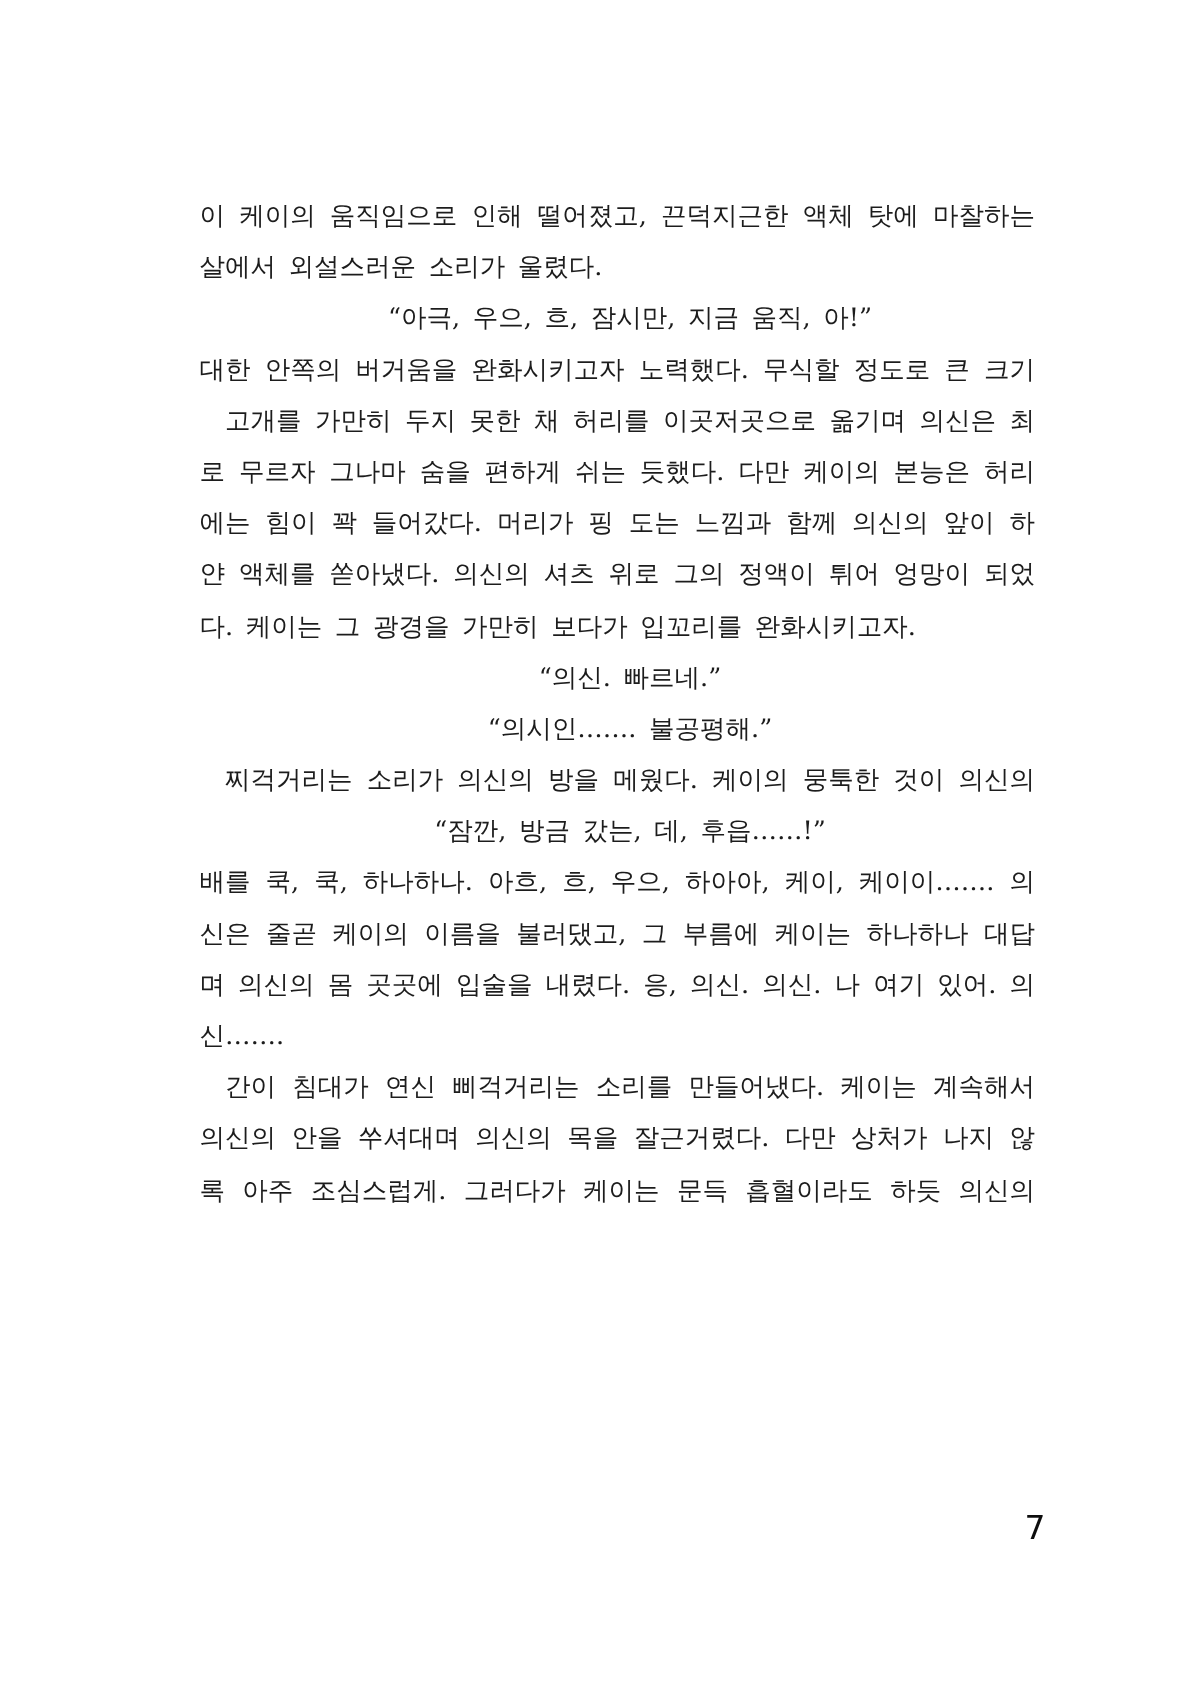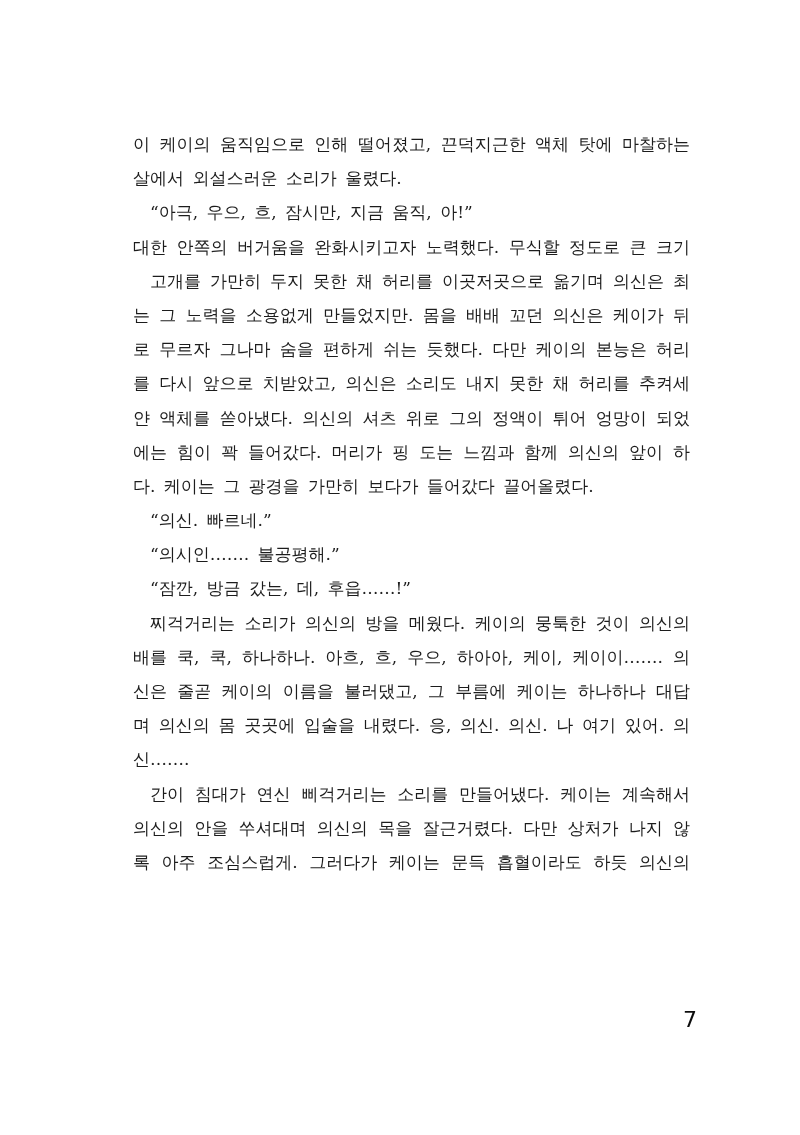--- a/index.html
+++ b/index.html
@@ -31,20 +31,21 @@
     text-align: left;
     white-space: normal;
     overflow: hidden;
   }
   .line.justify {
     text-align: justify;
     text-align-last: justify;
   }
   .line.indent {
     text-indent: 17px;
+    text-align: center;
   }
   .page-number {
     position: absolute;
     left: 668px;
     top: 1007px;
     width: 44px;
     text-align: center;
     font-family: "DejaVu Sans", "Liberation Sans", sans-serif;
     font-size: 22px;
     color: #0d0d0d;
@@ -53,30 +54,28 @@
 </head>
 <body>
 
 <div class="page">
   <div class="text-block" id="text-block">
       <div class="line justify">이 케이의 움직임으로 인해 떨어졌고, 끈덕지근한 액체 탓에 마찰하는</div>
       <div class="line">살에서 외설스러운 소리가 울렸다.</div>
       <div class="line indent">“아극, 우으, 흐, 잠시만, 지금 움직, 아!”</div>
       <div class="line justify">대한 안쪽의 버거움을 완화시키고자 노력했다. 무식할 정도로 큰 크기</div>
       <div class="line justify indent">고개를 가만히 두지 못한 채 허리를 이곳저곳으로 옮기며 의신은 최</div>
-      <div class="line justify">는 그 노력을 소용없게 만들었지만. 몸을 배배 꼬던 의신은 케이가 뒤</div>
       <div class="line justify">로 무르자 그나마 숨을 편하게 쉬는 듯했다. 다만 케이의 본능은 허리</div>
-      <div class="line justify">를 다시 앞으로 치받았고, 의신은 소리도 내지 못한 채 허리를 추켜세</div>
+      <div class="line justify">에는 힘이 꽉 들어갔다. 머리가 핑 도는 느낌과 함께 의신의 앞이 하</div>
       <div class="line justify">얀 액체를 쏟아냈다. 의신의 셔츠 위로 그의 정액이 튀어 엉망이 되었</div>
-      <div class="line justify">에는 힘이 꽉 들어갔다. 머리가 핑 도는 느낌과 함께 의신의 앞이 하</div>
-      <div class="line">다. 케이는 그 광경을 가만히 보다가 들어갔다 끌어올렸다.</div>
+      <div class="line">다. 케이는 그 광경을 가만히 보다가 입꼬리를 완화시키고자.</div>
       <div class="line indent">“의신. 빠르네.”</div>
       <div class="line indent">“의시인……. 불공평해.”</div>
+      <div class="line justify indent">찌걱거리는 소리가 의신의 방을 메웠다. 케이의 뭉툭한 것이 의신의</div>
       <div class="line indent">“잠깐, 방금 갔는, 데, 후읍……!”</div>
-      <div class="line justify indent">찌걱거리는 소리가 의신의 방을 메웠다. 케이의 뭉툭한 것이 의신의</div>
       <div class="line justify">배를 쿡, 쿡, 하나하나. 아흐, 흐, 우으, 하아아, 케이, 케이이……. 의</div>
       <div class="line justify">신은 줄곧 케이의 이름을 불러댔고, 그 부름에 케이는 하나하나 대답하</div>
       <div class="line justify">며 의신의 몸 곳곳에 입술을 내렸다. 응, 의신. 의신. 나 여기 있어. 의</div>
       <div class="line">신…….</div>
       <div class="line justify indent">간이 침대가 연신 삐걱거리는 소리를 만들어냈다. 케이는 계속해서</div>
       <div class="line justify">의신의 안을 쑤셔대며 의신의 목을 잘근거렸다. 다만 상처가 나지 않도</div>
       <div class="line justify">록 아주 조심스럽게. 그러다가 케이는 문득 흡혈이라도 하듯 의신의 살</div>
     </div>
   <div class="page-number">7</div>
 </div>

